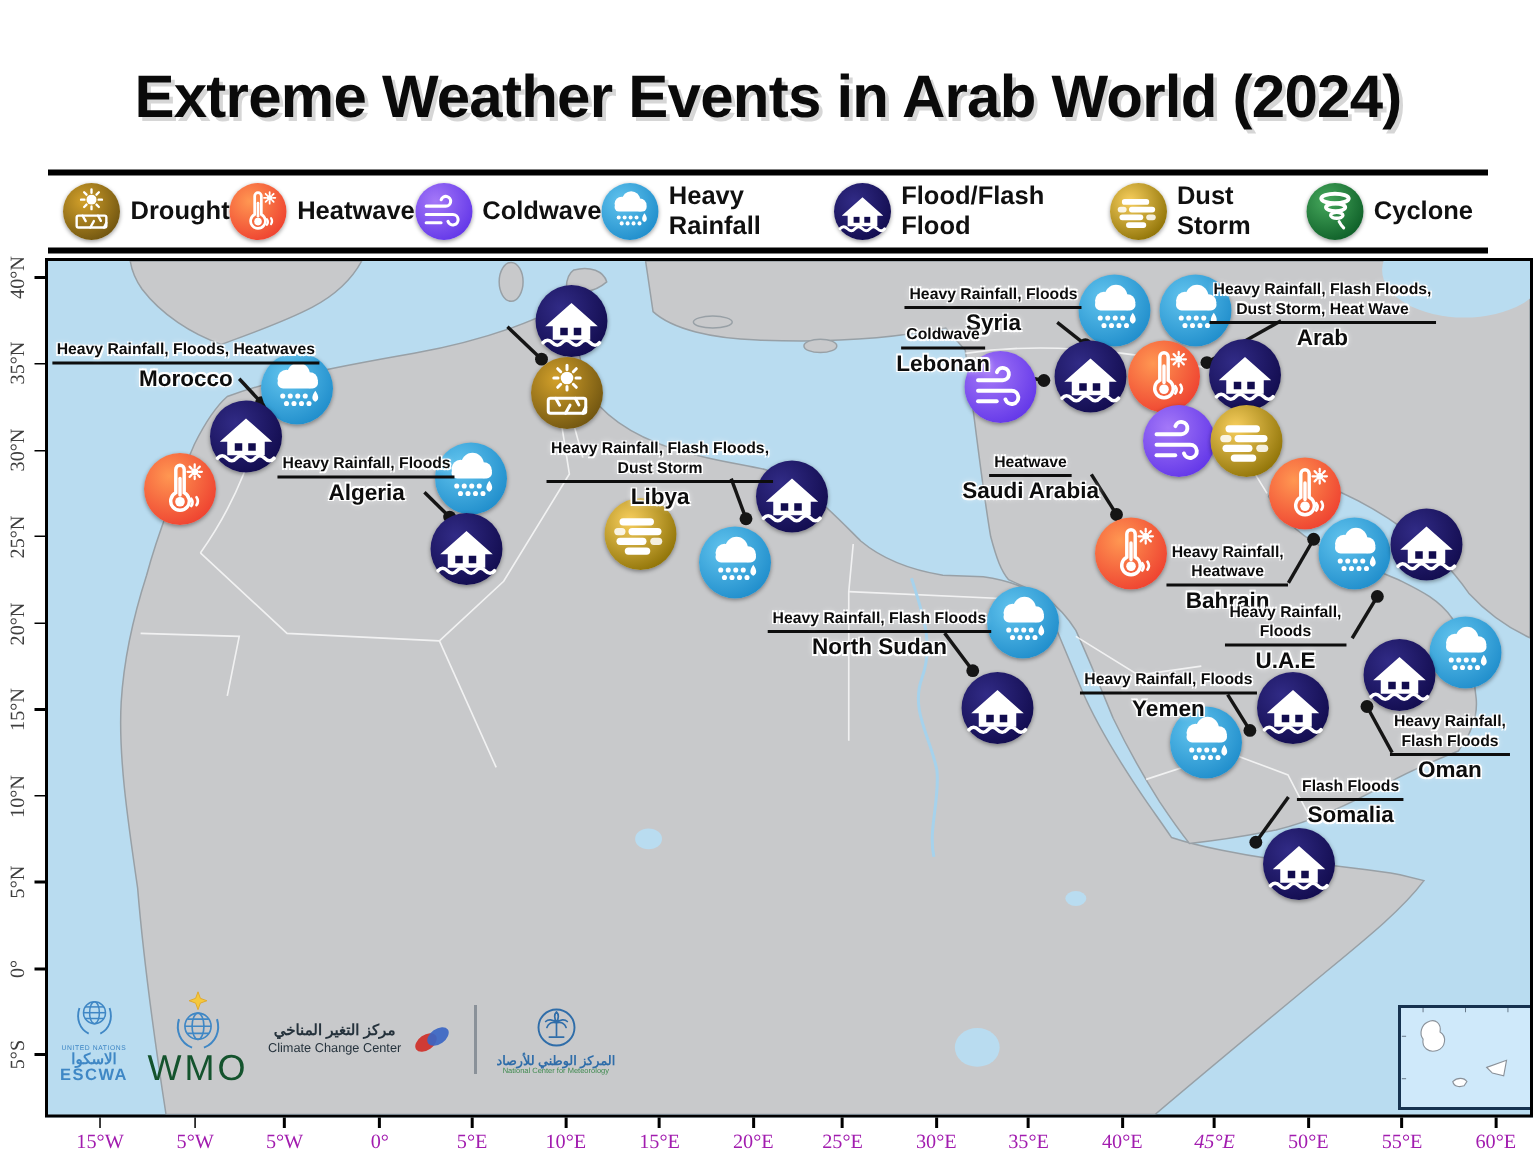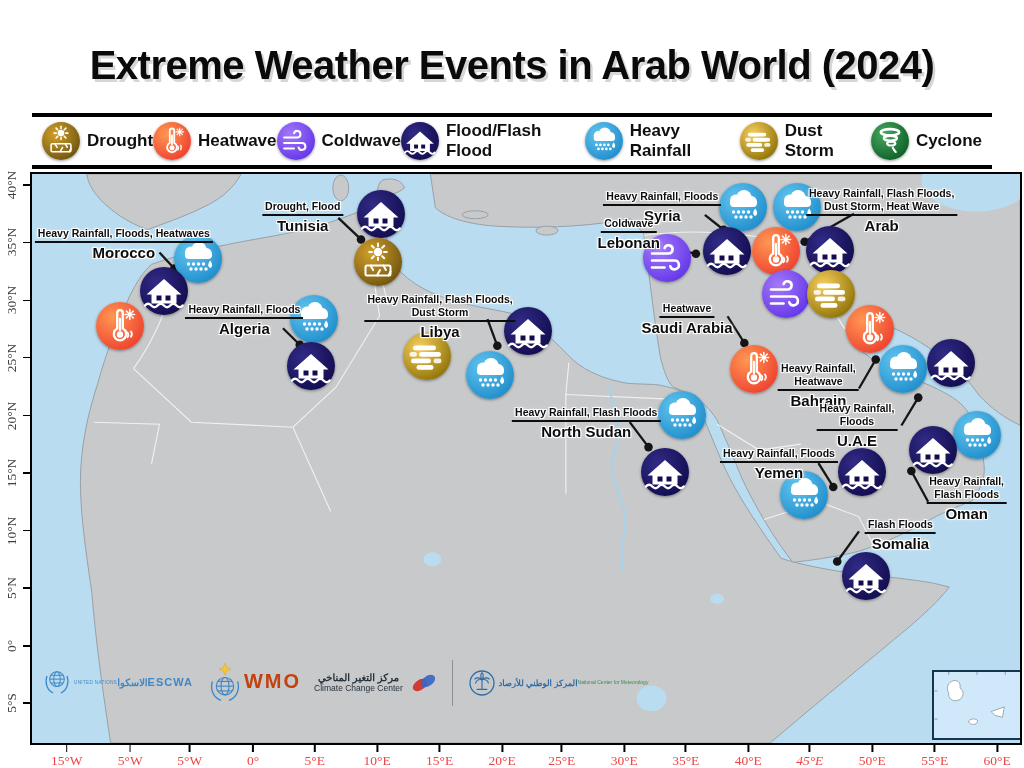--- a/index.html
+++ b/index.html
@@ -25,32 +25,32 @@
   .leader-dot{fill:#151515;}
   .map-marker{position:absolute;transform:translate(-50%,-50%);z-index:5;}
   .map-label{position:absolute;transform:translateX(-50%);text-align:center;white-space:nowrap;z-index:6;
        text-shadow:-1px -1px 0 #fff,1px -1px 0 #fff,-1px 1px 0 #fff,1px 1px 0 #fff,0 0 4px #fff;}
   .lbl-top{display:inline-block;font-size:10.5px;font-weight:700;color:#0d0d0d;
        border-bottom:2.2px solid #0d0d0d;padding:0 3px 1px;line-height:1.25;}
   .lbl-country{font-size:15px;font-weight:700;color:#0d0d0d;line-height:1.35;}
   .x-axis{position:absolute;left:30px;top:745px;width:992px;height:23px;}
   .x-entry{position:absolute;top:0;transform:translateX(-50%);text-align:center;}
   .x-entry .tick{width:1.6px;height:7px;background:#000;margin:0 auto;}
-  .x-entry .lab{font-family:"Liberation Serif",serif;font-size:13.5px;color:#ef4444;margin-top:1px;}
+  .x-entry .lab{font-family:"Liberation Serif",serif;font-size:13.5px;color:#a21caf;margin-top:1px;}
   .y-axis{position:absolute;left:0;top:172px;width:30px;height:573px;}
   .y-entry{position:absolute;left:0;width:30px;height:0;}
   .ytick{position:absolute;right:0;top:-0.8px;width:7px;height:1.6px;background:#000;}
   .ylab{position:absolute;left:12px;top:0;transform:translate(-50%,-50%) rotate(-90deg);
        font-family:"Liberation Serif",serif;font-size:13.5px;color:#3e3e3e;white-space:nowrap;}
   .logos{position:absolute;left:8px;top:486px;display:flex;align-items:center;gap:13px;z-index:7;}
-  .logo{display:flex;align-items:center;line-height:1.08;}
+  .logo{display:flex;flex-direction:column;align-items:center;line-height:1.08;}
   .escwa .un-small{font-size:4.5px;color:#3f87c5;letter-spacing:.4px;margin-top:1px;}
   .escwa .ar{font-size:10px;font-weight:700;color:#3f87c5;}
   .escwa .nm{font-size:11px;font-weight:700;color:#3f87c5;letter-spacing:1px;}
-  .wmo .wmo-nm{font-size:20px;font-weight:700;color:#c2410c;letter-spacing:2px;margin-top:-2px;}
+  .wmo .wmo-nm{font-size:24px;font-weight:400;color:#14532d;letter-spacing:2px;margin-top:-2px;}
   .ccc{flex-direction:row;gap:6px;align-items:center;}
   .ccc .txt{display:flex;flex-direction:column;align-items:center;}
   .ccc .ar{font-size:10px;color:#25323c;font-weight:700;}
   .ccc .en{font-size:8.5px;color:#25323c;}
   .logo-divider{width:1.5px;height:46px;background:#8a9199;}
   .ncm .ar{font-size:8.5px;color:#2f6da9;font-weight:700;margin-top:2px;}
   .ncm .en{font-size:5px;color:#3f8a4f;}
   .inset{position:absolute;left:900px;top:496px;width:90px;height:70px;border:2px solid #16324f;
        background:#cfe9fa;z-index:6;box-sizing:border-box;}
   .inset svg{width:100%;height:100%;display:block;}
@@ -99,51 +99,51 @@
           <g fill="none" stroke="#fff" stroke-width="2.6" stroke-linecap="round">
             <path d="M9 19.5h16.5a4.1 4.1 0 10-3.9-5.4"></path>
             <path d="M9 26.5h22.5a4.4 4.4 0 11-4.2 5.8"></path>
             <path d="M9 33.5h12.5"></path>
           </g>
         </svg>
       </span>
       <span class="legend-label">Coldwave</span>
     </div>
     <div class="legend-item">
-      <span class="evt-icon sz-sm" style="background: radial-gradient(circle at 35% 32%, rgb(49, 43, 134) 0%, rgb(18, 12, 78) 80%);">
-        <svg viewBox="0 0 48 48">
-          <path fill="#fff" d="M6.5 27.5L24 12l17.5 15.5h-5v9h-25v-9z"></path>
-          <rect x="16.5" y="28.5" width="5" height="5" fill="#120c4e"></rect>
-          <rect x="25.5" y="28.5" width="5" height="5" fill="#120c4e"></rect>
-          <path fill="none" stroke="#fff" stroke-width="2.4" stroke-linecap="round" d="M5 38.5q3-3.4 6.3 0t6.3 0 6.3 0 6.3 0 6.3 0 6.2 0"></path>
-        </svg>
-      </span>
-      <span class="legend-label">Flood/Flash Flood</span>
-    </div>
-    <div class="legend-item">
       <span class="evt-icon sz-sm" style="background: radial-gradient(circle at 35% 32%, rgb(98, 196, 238) 0%, rgb(31, 141, 203) 80%);">
         <svg viewBox="0 0 48 48">
           <g fill="#fff">
             <circle cx="17" cy="17.5" r="6"></circle>
             <circle cx="25" cy="14.5" r="7.6"></circle>
             <circle cx="32.5" cy="18.5" r="5.4"></circle>
             <rect x="11" y="16.5" width="27" height="7.5" rx="3.7"></rect>
             <circle cx="14.5" cy="29" r="1.7"></circle>
             <circle cx="19.5" cy="29" r="1.7"></circle>
             <circle cx="24.5" cy="29" r="1.7"></circle>
             <circle cx="29.5" cy="29" r="1.7"></circle>
             <circle cx="17" cy="34" r="1.7"></circle>
             <circle cx="22" cy="34" r="1.7"></circle>
             <circle cx="27" cy="34" r="1.7"></circle>
             <circle cx="32" cy="34" r="1.7"></circle>
             <path d="M36.2 25.5c2.6 3.6 2.6 6.2 0 7.4-2.6-1.2-2.6-3.8 0-7.4z"></path>
           </g>
         </svg>
       </span>
       <span class="legend-label">Heavy Rainfall</span>
+    </div>
+    <div class="legend-item">
+      <span class="evt-icon sz-sm" style="background: radial-gradient(circle at 35% 32%, rgb(49, 43, 134) 0%, rgb(18, 12, 78) 80%);">
+        <svg viewBox="0 0 48 48">
+          <path fill="#fff" d="M6.5 27.5L24 12l17.5 15.5h-5v9h-25v-9z"></path>
+          <rect x="16.5" y="28.5" width="5" height="5" fill="#120c4e"></rect>
+          <rect x="25.5" y="28.5" width="5" height="5" fill="#120c4e"></rect>
+          <path fill="none" stroke="#fff" stroke-width="2.4" stroke-linecap="round" d="M5 38.5q3-3.4 6.3 0t6.3 0 6.3 0 6.3 0 6.3 0 6.2 0"></path>
+        </svg>
+      </span>
+      <span class="legend-label">Flood/Flash Flood</span>
     </div>
     <div class="legend-item">
       <span class="evt-icon sz-sm" style="background: radial-gradient(circle at 35% 32%, rgb(248, 207, 94) 0%, rgb(142, 114, 6) 80%);">
         <svg viewBox="0 0 48 48">
           <g fill="#fff">
             <rect x="10" y="13.5" width="23" height="4.8" rx="2.4"></rect>
             <rect x="6.5" y="20" width="7.5" height="4.8" rx="2.4" opacity=".85"></rect>
             <rect x="16" y="20" width="22" height="4.8" rx="2.4"></rect>
             <rect x="8" y="26.5" width="20" height="4.8" rx="2.4"></rect>
             <rect x="30.5" y="26.5" width="8" height="4.8" rx="2.4" opacity=".85"></rect>
@@ -387,21 +387,20 @@
     <span class="evt-icon sz-lg map-marker" style="background: radial-gradient(circle at 35% 32%, rgb(210, 160, 42) 0%, rgb(111, 84, 16) 80%); left: 35%; top: 15.4%;">
       <svg viewBox="0 0 48 48">
         <g fill="none" stroke="#fff" stroke-width="2" stroke-linecap="round">
           <circle cx="24" cy="14" r="4.2" fill="#fff" stroke="none"></circle>
           <path d="M24 5.5v2.8M24 19.7v2.3M15.2 14h2.8M30 14h2.8M17.8 7.8l2 2M30.2 7.8l-2 2M17.8 20.2l2-2M30.2 20.2l-2-2"></path>
           <rect x="11.5" y="27.5" width="25" height="10" rx="1.5"></rect>
           <path d="M16.5 27.5l2.6 4.6M23 37.5l3-5.4M29.5 27.5l2.4 4.4M34.5 37.5l2-4"></path>
         </g>
       </svg>
     </span>
-    <div class="map-label" style="left: 27.4%; top: 3.8%;"><div class="lbl-top"><div>Drought, Flood</div></div><div class="lbl-country">Tunisia</div></div>
     <span class="evt-icon sz-lg map-marker" style="background: radial-gradient(circle at 35% 32%, rgb(248, 207, 94) 0%, rgb(142, 114, 6) 80%); left: 40%; top: 31.9%;">
       <svg viewBox="0 0 48 48">
         <g fill="#fff">
           <rect x="10" y="13.5" width="23" height="4.8" rx="2.4"></rect>
           <rect x="6.5" y="20" width="7.5" height="4.8" rx="2.4" opacity=".85"></rect>
           <rect x="16" y="20" width="22" height="4.8" rx="2.4"></rect>
           <rect x="8" y="26.5" width="20" height="4.8" rx="2.4"></rect>
           <rect x="30.5" y="26.5" width="8" height="4.8" rx="2.4" opacity=".85"></rect>
           <rect x="13.5" y="33" width="17" height="4.8" rx="2.4"></rect>
         </g>

